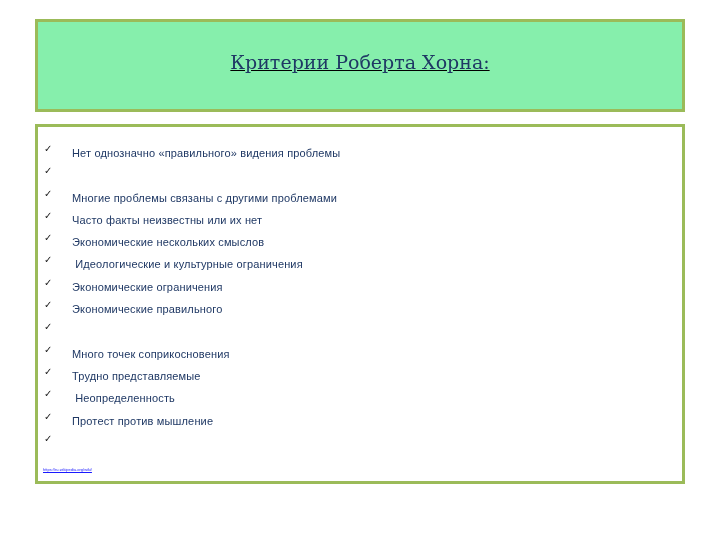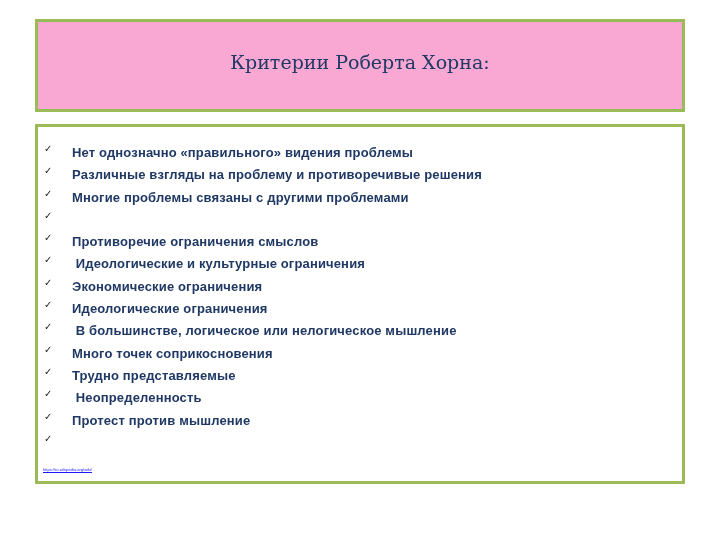--- a/index.html
+++ b/index.html
@@ -2,43 +2,43 @@
 <html><head>
   <meta charset="utf-8">
   <style>
     html, body { margin: 0; padding: 0; }
     body {
       width: 720px; height: 540px; background: #ffffff; position: relative; overflow: hidden;
       font-family: "DejaVu Sans", sans-serif;
     }
     .title-box {
       position: absolute; left: 35px; top: 19px; width: 644px; height: 87px;
-      border: 3px solid #9BBB59; background: #f9a8d4;
-      display: flex; align-items: center; justify-content: center;
+      border: 3px solid #9BBB59; background: #86efac;
+      display: flex; align-items: center; justify-content: center; text-decoration: underline;
     }
     .title-box h1 {
       margin: 0; font-family: "DejaVu Serif", serif; font-weight: normal;
       font-size: 19px; color: #1F3864; letter-spacing: 0px; position: relative; top: -4px;
     }
     .content-box {
       position: absolute; left: 35px; top: 124px; width: 644px; height: 354px;
       border: 3px solid #9BBB59; background: #fff;
     }
     ul.criteria {
       list-style: none; margin: 0; padding: 0; position: absolute; left: 6px; top: 20px;
     }
     ul.criteria li {
       height: 22.3px; position: relative; display: flex; align-items: flex-start;
     }
     .check {
       width: 28px; font-size: 10px; color: #222; line-height: 12px; margin-top: -4px;
     }
     .item-text {
-      font-family: "Liberation Sans", sans-serif; font-size: 13px; color: #1F3864; line-height: 12px;
-      letter-spacing: 0.15px; white-space: pre; font-weight: bold;
+      font-family: "Liberation Sans", sans-serif; font-size: 11px; color: #1F3864; line-height: 12px;
+      letter-spacing: 0.15px; white-space: pre;
     }
     .source-link {
       position: absolute; left: 5px; top: 340px;
       font-family: "Liberation Sans", sans-serif; font-size: 4px; color: #1a1aff; text-decoration: underline;
     }
   </style>
 </head>
 <body>
 
 <div class="title-box">
@@ -46,48 +46,47 @@
 </div>
 
 <div class="content-box">
   <ul class="criteria">
     <li>
         <span class="check">✓</span>
         <span class="item-text">Нет однозначно «правильного» видения проблемы</span>
       </li>
     <li>
         <span class="check">✓</span>
-        <span class="item-text">Различные взгляды на проблему и противоречивые решения</span>
       </li>
     <li>
         <span class="check">✓</span>
         <span class="item-text">Многие проблемы связаны с другими проблемами</span>
       </li>
     <li>
         <span class="check">✓</span>
+        <span class="item-text">Часто факты неизвестны или их нет</span>
       </li>
     <li>
         <span class="check">✓</span>
-        <span class="item-text">Противоречие ограничения смыслов</span>
+        <span class="item-text">Экономические нескольких смыслов</span>
       </li>
     <li>
         <span class="check">✓</span>
         <span class="item-text"> Идеологические и культурные ограничения</span>
       </li>
     <li>
         <span class="check">✓</span>
         <span class="item-text">Экономические ограничения</span>
       </li>
     <li>
         <span class="check">✓</span>
-        <span class="item-text">Идеологические ограничения</span>
+        <span class="item-text">Экономические правильного</span>
       </li>
     <li>
         <span class="check">✓</span>
-        <span class="item-text"> В большинстве, логическое или нелогическое мышление</span>
       </li>
     <li>
         <span class="check">✓</span>
         <span class="item-text">Много точек соприкосновения</span>
       </li>
     <li>
         <span class="check">✓</span>
         <span class="item-text">Трудно представляемые</span>
       </li>
     <li>

